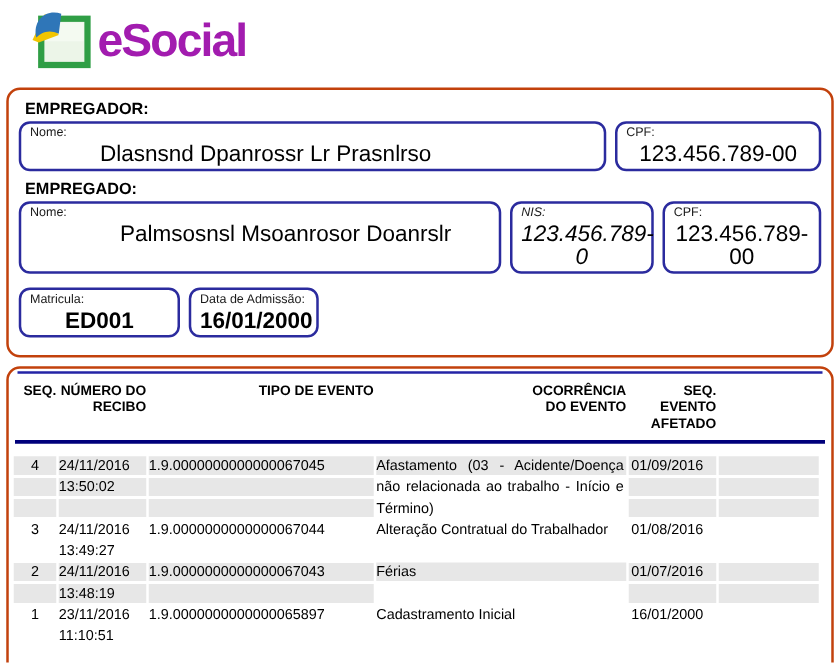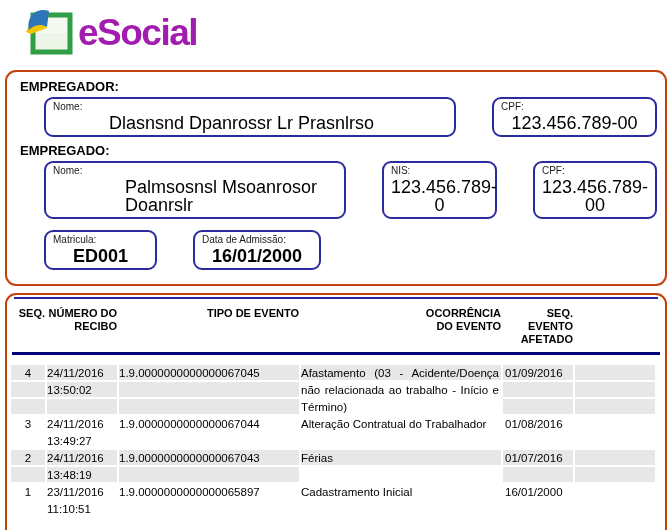--- a/index.html
+++ b/index.html
@@ -11,34 +11,34 @@
 
   
   .panel{border:2px solid #c2410c;border-radius:11px;margin:0 5px;background:#fff;}
   .panel1{padding:3px 6px 8px;}
   .panel2{margin-top:7px;height:292px;padding-top:2px;}
 
   .section-label{font-weight:bold;font-size:13px;margin:4px 2px 3px 7px;}
 
   .fieldrow{display:flex;gap:7px;margin:0 2px 6px;}
   .field{border:2px solid #2b2b9e;border-radius:9px;min-height:38px;box-sizing:border-box;
-         padding:2px 7px 3px;background:#fff;margin-left:29px;}
+         padding:2px 7px 3px;background:#fff;}
   .flabel{font-size:10px;line-height:12px;color:#1a1a1a;}
   .fvalue{font-size:18px;line-height:18px;margin-top:1px;}
   .center{text-align:center;}
   .bold{font-weight:bold;}
 
   .f-nome1{flex:1;} .f-nome1 .fvalue{padding-left:56px;}
   .f-cpf1{width:165px;}
   .f-nome2{width:386px;} .f-nome2 .fvalue{padding-left:72px;}
-  .f-nis{width:115px;}
+  .f-nis{width:115px;font-style:italic;}
   .f-cpf2{flex:1;}
   .row-matricula{margin-top:11px;}
-  .f-matricula{width:113px;}
-  .f-admissao{width:128px;}
+  .f-matricula{width:129px;}
+  .f-admissao{width:104px;}
 
   
   .hist-title{text-align:center;font-size:19px;font-weight:bold;padding:8px 0 6px;letter-spacing:-0.2px;}
   .rule-title{height:2px;background:#2424a6;margin:0 7px;}
   .rule-heavy{height:3px;background:#00007b;margin:6px 5px 0;}
 
   .tgrid{display:grid;grid-template-columns:34px 70px 180px 200px 70px 80px;column-gap:2px;}
   .thead{margin:8px 4px 0;font-weight:bold;font-size:11px;line-height:13px;text-align:right;}
   .th{white-space:pre-line;}
   .tbody{margin:10px 4px 0;}

